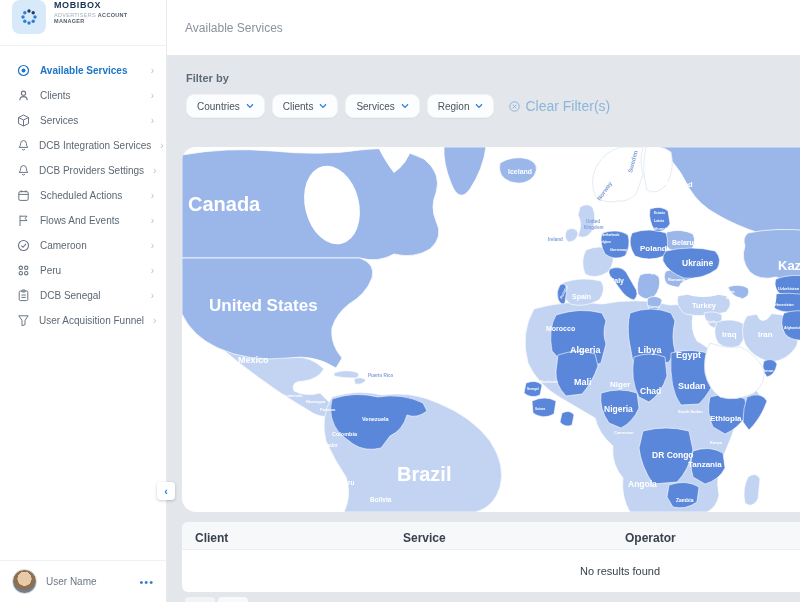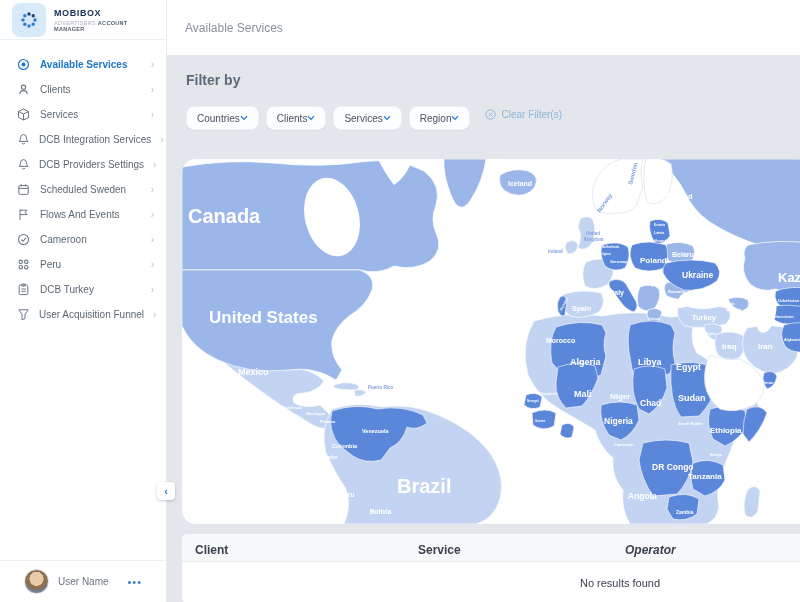--- a/index.html
+++ b/index.html
@@ -2,76 +2,76 @@
 <html><head>
 <meta charset="utf-8">
 <style>
   * { margin:0; padding:0; box-sizing:border-box; }
   html,body { width:800px; height:602px; overflow:hidden; }
   body { font-family:"Liberation Sans", sans-serif; background:#e3e6ea; position:relative; }
 
   
   .sidebar { position:absolute; left:0; top:0; bottom:0; width:167px; background:#fff;
              border-right:1px solid #e7eaee; display:flex; flex-direction:column; z-index:5; }
-  .logo-block { height:40px; display:flex; align-items:center; gap:8px; padding:0 12px;
+  .logo-block { height:46px; display:flex; align-items:flex-start; gap:8px; padding:0 12px;
                 border-bottom:1px solid #eef1f4; }
   .logo-badge { width:34px; height:34px; border-radius:8px; background:#d8eaf9;
                 display:flex; align-items:center; justify-content:center; flex:0 0 auto; }
   .brand-title { font-size:9px; font-weight:bold; color:#163156; letter-spacing:.6px; }
   .brand-sub { font-size:5.5px; letter-spacing:.3px; margin-top:2px; }
   .brand-sub .lt { color:#a5b0bc; }
   .brand-sub .bd { color:#53606e; font-weight:bold; }
 
   .nav { margin-top:12px; }
   .nav-item { height:25px; display:flex; align-items:center; gap:9px; padding:0 12px 0 17px;
               cursor:pointer; }
   .nico { width:14px; height:14px; color:#6a7684; display:flex; align-items:center; }
   .nlabel { font-size:10px; color:#5c6874; flex:1 1 auto; white-space:nowrap; }
   .nchev { color:#b9c3cd; font-size:10px; line-height:1; }
   .nav-item.active .nlabel { color:#1b76c6; font-weight:bold; }
   .nav-item.active .nico { color:#1b76c6; }
 
   .side-spacer { flex:1 1 auto; }
   .user-block { border-top:1px solid #eef1f4; height:42px; display:flex; align-items:center;
-                gap:9px; padding:0 24px; }
+                gap:9px; padding:0 12px; }
   .avatar { width:25px; height:25px; border-radius:50%;
             background:radial-gradient(circle at 50% 38%, #e8c9a8 0 38%, #8d6f52 39% 62%, #6f7f91 63%);
             border:1px solid #d8dde2; }
   .user-name { font-size:10px; color:#6b7684; flex:1; }
   .user-menu { color:#2f7fd1; font-size:11px; letter-spacing:1px; cursor:pointer; }
 
   
   .main { position:absolute; left:167px; top:0; right:0; bottom:0; }
   .topbar { height:56px; background:#fff; border-bottom:1px solid #e3e6ea;
             display:flex; align-items:center; padding:0 18px; }
   .page-title { font-size:12px; color:#8a929c; }
 
   .content { padding:16px 0 0 15px; }
-  .filter-label { font-size:14px; font-weight:bold; color:#5d6b79; margin-left:4px; }
+  .filter-label { font-size:11px; font-weight:bold; color:#5d6b79; margin-left:4px; }
   .filter-row { display:flex; align-items:center; gap:7px; margin-top:10px; margin-left:4px; }
   .filter-btn { background:#fcfdfe; border:1px solid #f0f2f5; border-radius:8px; height:24px;
-                padding:0 10px; display:flex; align-items:center; font-size:10px;
-                color:#47525f; cursor:pointer; box-shadow:0 1px 1px rgba(40,60,90,.04);margin-top:8px; }
-  .clear-filters { display:flex; align-items:center; gap:5px; color:#8db6da; font-size:10px;
+                padding:0 10px; display:flex; align-items:center; gap:6px; font-size:10px;
+                color:#47525f; cursor:pointer; box-shadow:0 1px 1px rgba(40,60,90,.04); }
+  .clear-filters { display:flex; align-items:center; gap:5px; color:#8db6da; font-size:14px;
                    margin-left:8px; cursor:pointer; }
 
   .map-card { margin-top:29px; width:630px; height:365px; background:#fff; border-radius:14px;
               overflow:hidden; position:relative; }
   .map-card svg { display:block; font-family:"Liberation Sans", sans-serif; }
   .c-light path, .c-light ellipse { fill:#c3d4f2; stroke:rgba(255,255,255,.9); stroke-width:.7; }
   .c-med path   { fill:#9bb7ea; stroke:rgba(255,255,255,.9); stroke-width:.8; }
   .c-dark path  { fill:#5b87da; stroke:rgba(255,255,255,.85); stroke-width:.7; }
   .c-white path { fill:#ffffff; stroke:#dde5f1; stroke-width:.8; }
   .c-sea path, .c-sea ellipse { fill:#ffffff; stroke:none; }
   #map-labels text { font-weight:bold; }
 
   .table-card { margin-top:10px; width:876px; background:#fff; border-radius:6px; overflow:hidden; }
   .thead { position:relative; height:28px; background:#f6f8fa; border-bottom:1px solid #eceff2; }
   .thead span { position:absolute; top:9px; font-size:12px; font-weight:bold; color:#39424e; }
-  .th-client { left:13px; } .th-service { left:236px; } .th-operator { left:443px;font-style:italic; }
+  .th-client { left:13px; } .th-service { left:221px; } .th-operator { left:443px; }
   .tbody { height:42px; display:flex; align-items:center; justify-content:center; }
   .empty-msg { font-size:11px; color:#39424e; }
 
   .pager { display:flex; gap:3px; margin-top:5px; margin-left:3px; }
   .pg { width:30px; height:14px; border-radius:4px 4px 0 0; background:#f1f3f5; }
   .pg + .pg { background:#f8f9fa; }
 
   .collapse-btn { position:absolute; left:157px; top:482px; width:18px; height:18px; background:#fff;
                   border-radius:4px; box-shadow:0 1px 3px rgba(30,50,80,.25); z-index:9;
                   display:flex; align-items:center; justify-content:center; color:#2f7fd1;
@@ -158,21 +158,21 @@
     </div>
     <div class="nav-item">
       <span class="nico">
         <svg width="13" height="13" viewBox="0 0 13 13" fill="none" stroke="currentColor" stroke-width="1">
             <rect x="1.8" y="2.6" width="9.4" height="8.8" rx="1.4"></rect>
             <line x1="1.8" y1="5.4" x2="11.2" y2="5.4"></line>
             <line x1="4.2" y1="1.2" x2="4.2" y2="3.4"></line>
             <line x1="8.8" y1="1.2" x2="8.8" y2="3.4"></line>
           </svg>
         </span>
-      <span class="nlabel">Scheduled Sweden</span>
+      <span class="nlabel">Scheduled Actions</span>
       <span class="nchev">›</span>
     </div>
     <div class="nav-item">
       <span class="nico">
         <svg width="13" height="13" viewBox="0 0 13 13" fill="none" stroke="currentColor" stroke-width="1">
             <line x1="3" y1="12" x2="3" y2="1.6"></line>
             <path d="M3,2.2 L10,2.2 L8.2,4.4 L10,6.6 L3,6.6"></path>
           </svg>
         </span>
       <span class="nlabel">Flows And Events</span>
@@ -202,21 +202,21 @@
     </div>
     <div class="nav-item">
       <span class="nico">
         <svg width="13" height="13" viewBox="0 0 13 13" fill="none" stroke="currentColor" stroke-width="1">
             <rect x="2.2" y="2" width="8.6" height="9.6" rx="1.2"></rect>
             <rect x="4.7" y="1" width="3.6" height="2" rx=".6"></rect>
             <line x1="4.4" y1="6" x2="8.8" y2="6"></line>
             <line x1="4.4" y1="8.4" x2="8.8" y2="8.4"></line>
           </svg>
         </span>
-      <span class="nlabel">DCB Turkey</span>
+      <span class="nlabel">DCB Senegal</span>
       <span class="nchev">›</span>
     </div>
     <div class="nav-item">
       <span class="nico">
         <svg width="13" height="13" viewBox="0 0 13 13" fill="none" stroke="currentColor" stroke-width="1">
             <path d="M1.8,1.8 L11.2,1.8 L8,6.4 L8,10.6 L5,11.8 L5,6.4 Z"></path>
           </svg>
         </span>
       <span class="nlabel">User Acquisition Funnel</span>
       <span class="nchev">›</span>

